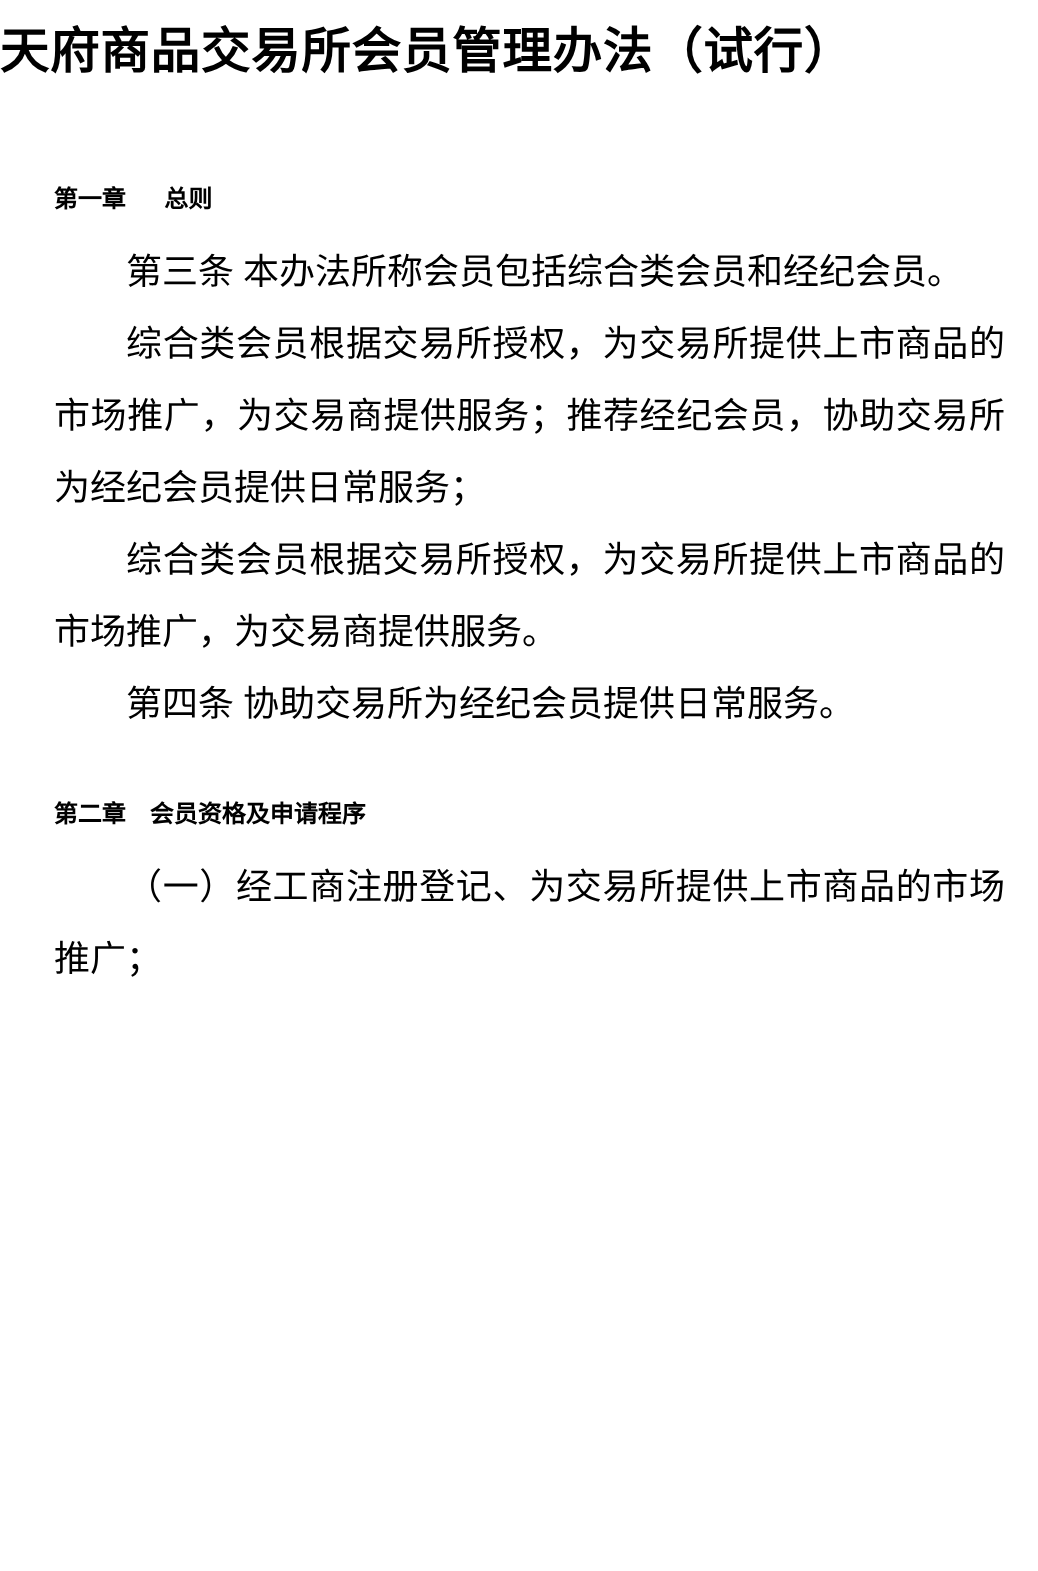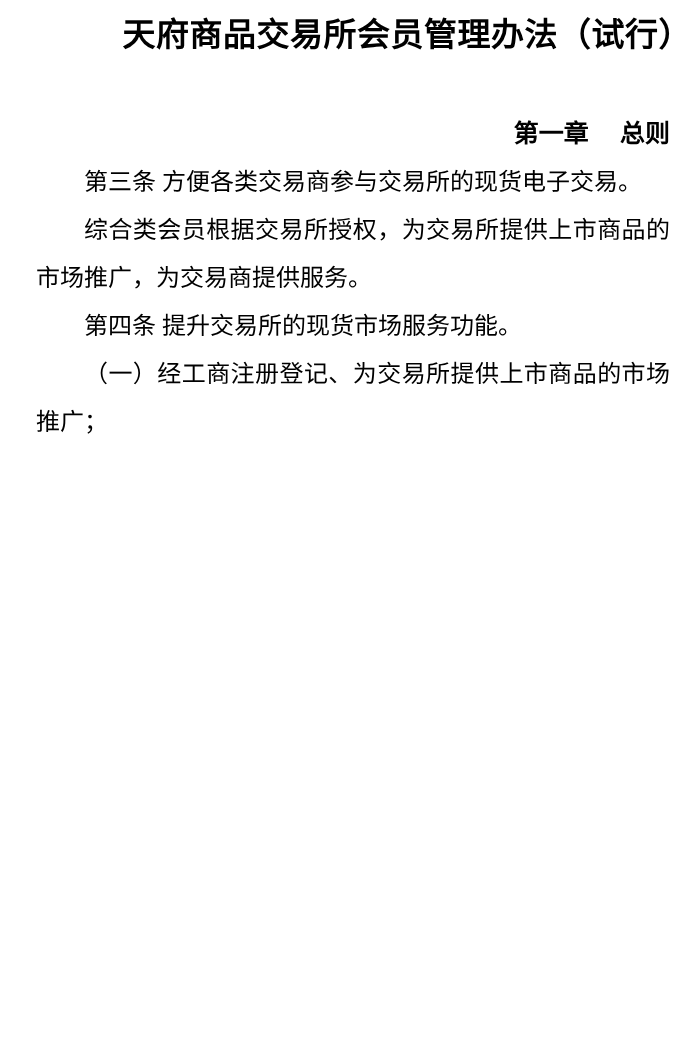--- a/index.html
+++ b/index.html
@@ -19,35 +19,35 @@
     height: 1047px;
     box-sizing: border-box;
     background: #ffffff;
   }
   .doc-title {
     margin: 12px 0 0 0;
     padding: 0;
     font-size: 33px;
     line-height: 46px;
     font-weight: 700;
-    text-align: right;
+    text-align: left;
     letter-spacing: 0.5px;
     font-family: "Liberation Serif", "DejaVu Serif", serif;
   }
   .doc-body {
     padding: 0 22px 0 36px;
   }
   .chapter {
     margin: 26px 0 0 0;
     padding: 0;
-    font-size: 25px;
+    font-size: 16px;
     line-height: 48px;
     font-weight: 700;
-    text-align: right;
-    font-family: Liberation Serif, serif;
+    text-align: left;
+    font-family: Liberation Mono, monospace;
   }
   .chapter:first-child {
     margin-top: 52px;
   }
   .para {
     margin: 0;
     padding: 0;
     font-size: 24px;
     line-height: 48px;
     text-align: justify;
@@ -56,18 +56,20 @@
     word-break: break-all;
   }
 </style>
 </head>
 <body>
 
 <main class="page">
   <h1 class="doc-title">天府商品交易所会员管理办法（试行）</h1>
   <section class="doc-body">
       <h2 class="chapter">第一章　 总则</h2>
-      <p class="para">第三条 方便各类交易商参与交易所的现货电子交易。</p>
+      <p class="para">第三条 本办法所称会员包括综合类会员和经纪会员。</p>
+      <p class="para">综合类会员根据交易所授权，为交易所提供上市商品的市场推广，为交易商提供服务；推荐经纪会员，协助交易所为经纪会员提供日常服务；</p>
       <p class="para">综合类会员根据交易所授权，为交易所提供上市商品的市场推广，为交易商提供服务。</p>
-      <p class="para">第四条 提升交易所的现货市场服务功能。</p>
+      <p class="para">第四条 协助交易所为经纪会员提供日常服务。</p>
+      <h2 class="chapter">第二章　会员资格及申请程序</h2>
       <p class="para">（一）经工商注册登记、为交易所提供上市商品的市场推广；</p>
     </section>
 </main>
 
 </body></html>

